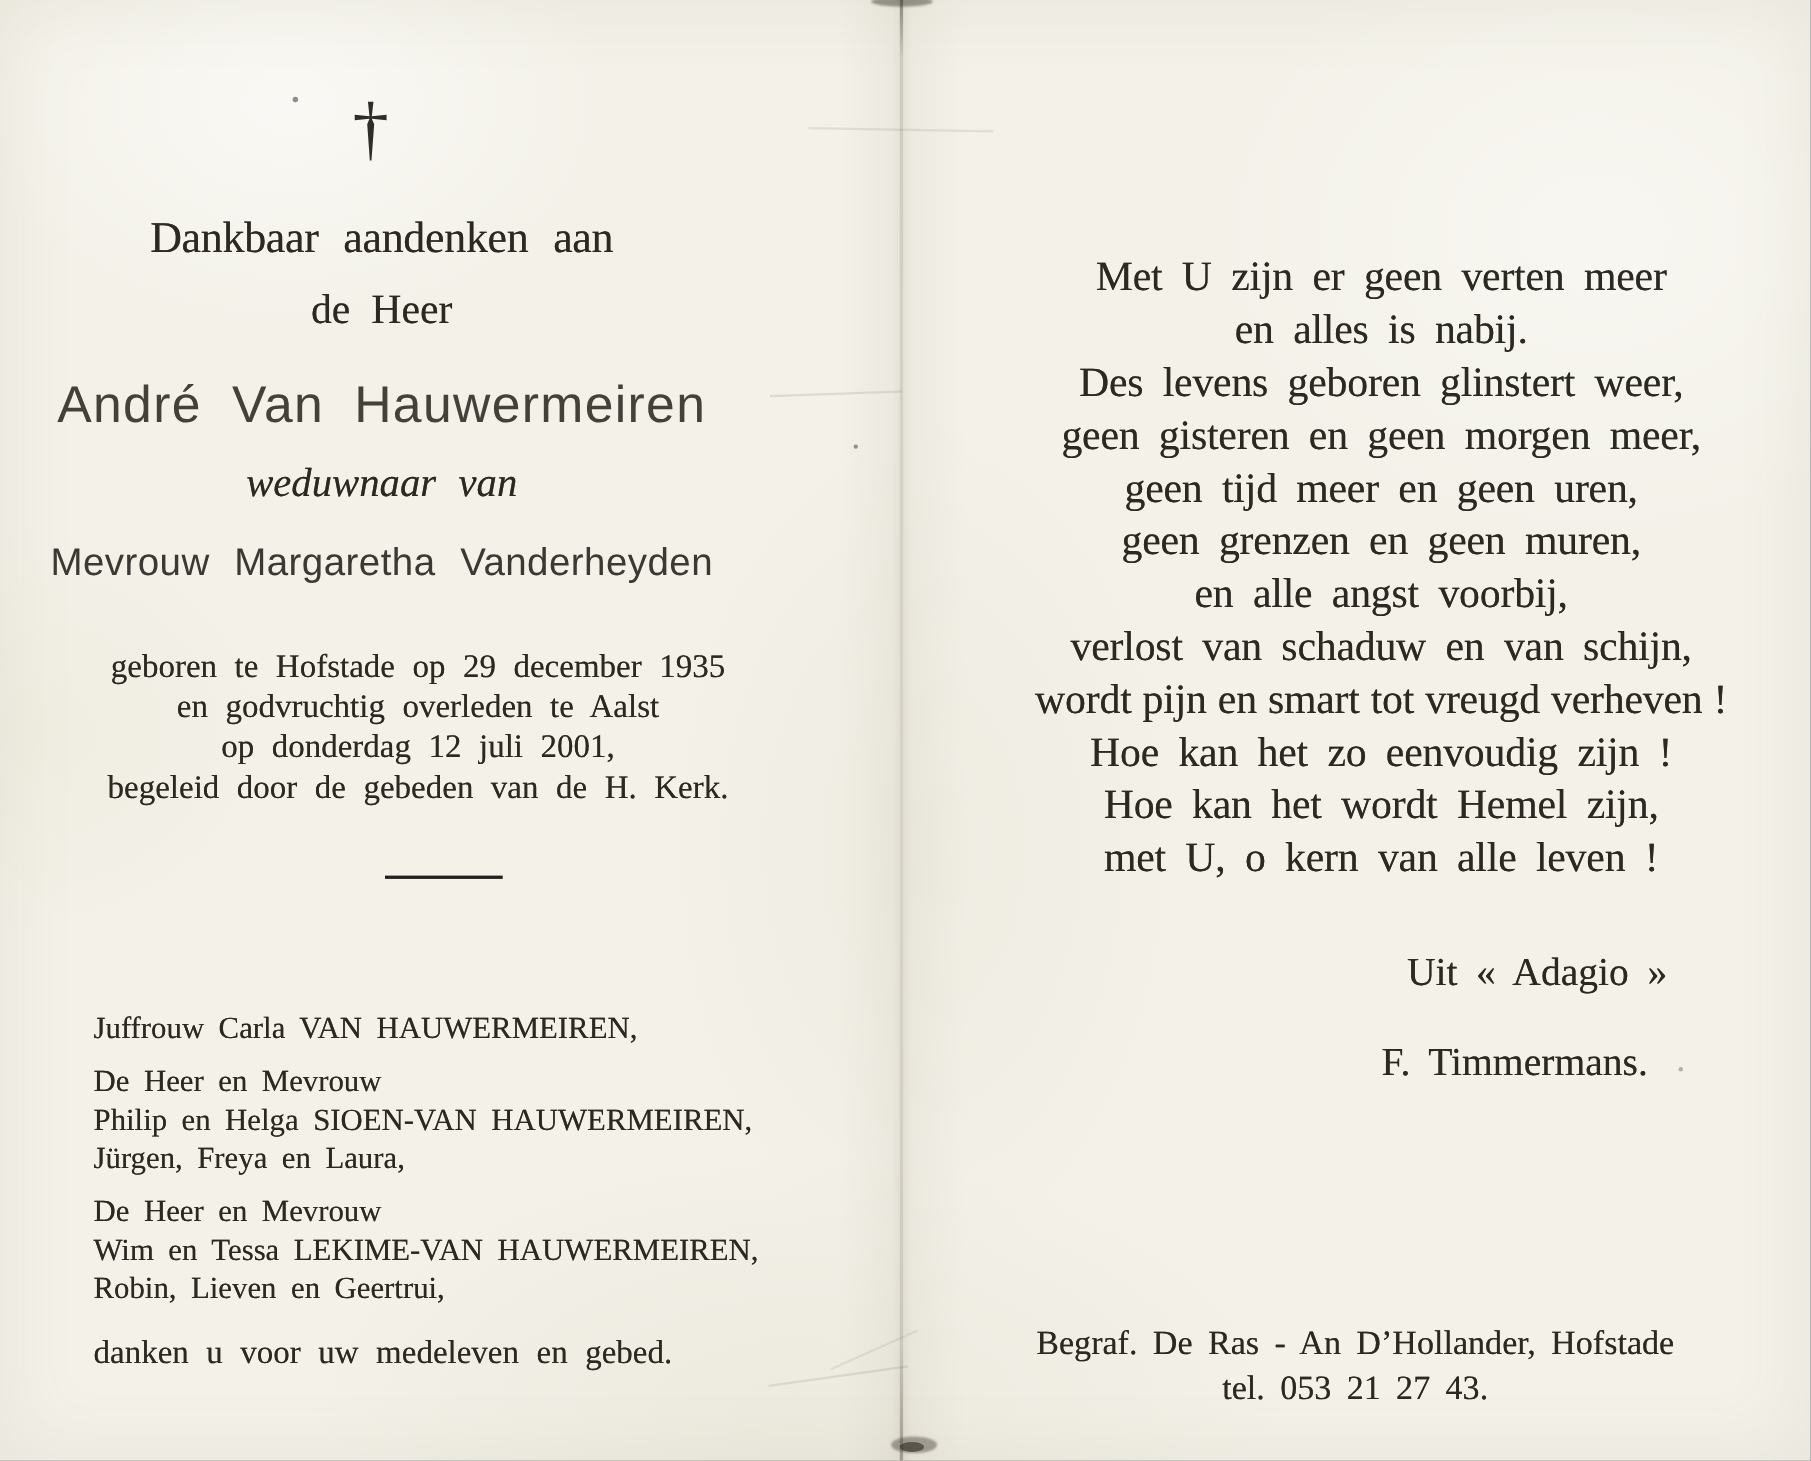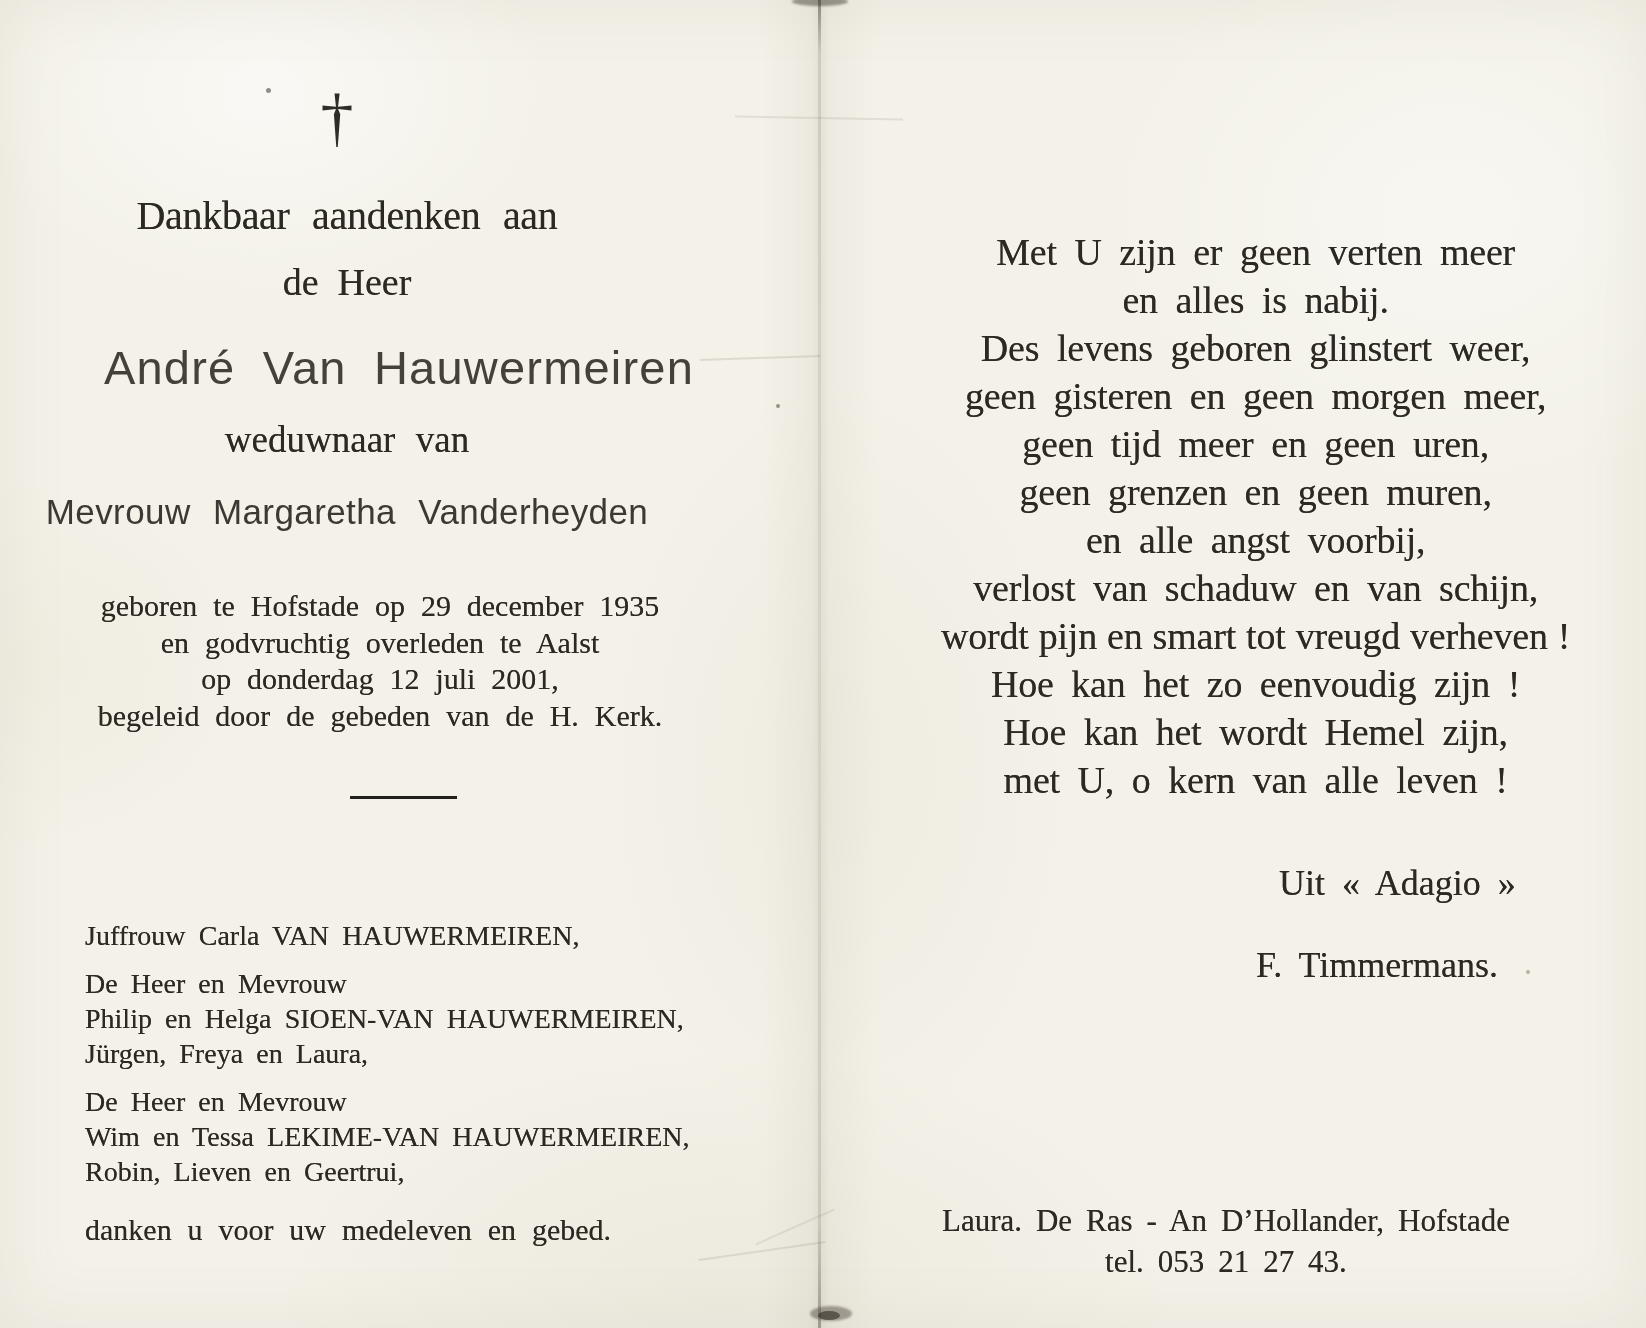--- a/index.html
+++ b/index.html
@@ -20,24 +20,24 @@
   }
   .abs{position:absolute;white-space:nowrap;}
   .ctr{left:0;width:694px;text-align:center;}
   .letterpress{text-shadow:0 0 0.6px rgba(44,41,35,0.75);}
 
   
   .page-left{position:absolute;left:0;top:0;width:820px;height:1328px;}
   .cross{left:-10px;width:694px;text-align:center;top:84px;font-size:66px;line-height:1;color:#2f2d28;}
   .intro{top:192px;font-size:40px;letter-spacing:-0.3px;word-spacing:0.32em;}
   .honorific{top:260px;font-size:38px;word-spacing:0.25em;}
-  .deceased{left:52px;width:694px;text-align:center;top:340px;
+  .deceased{left:52px;width:694px;top:340px;
     font-family:"Liberation Sans", sans-serif;font-size:47px;font-weight:400;
     letter-spacing:1.2px;word-spacing:0.28em;color:#44413b;}
-  .relation{top:418px;font-size:37px;word-spacing:0.3em;}
+  .relation{top:418px;font-size:37px;word-spacing:0.3em;font-style:italic;}
   .spouse{top:492px;font-family:"Liberation Sans", sans-serif;font-size:35px;
     letter-spacing:0.4px;word-spacing:0.35em;color:#3c3934;}
   .life{top:588px;font-size:30px;line-height:36.5px;word-spacing:0.28em;padding-left:33px;}
   .rule{left:350px;top:796px;width:107px;height:3px;background:#23211d;}
   .family{left:85px;top:918px;font-size:28px;line-height:35px;word-spacing:0.22em;text-align:left;}
   .family p{margin:0 0 13px 0;}
   .closing{left:85px;top:1212px;font-size:30px;line-height:35px;word-spacing:0.28em;}
 
   
   .page-right{position:absolute;left:869px;top:0;width:826px;height:1328px;text-align:center;}
@@ -131,21 +131,21 @@
       <div>Hoe kan het zo eenvoudig zijn !</div>
       <div>Hoe kan het wordt Hemel zijn,</div>
       <div>met U, o kern van alle leven !</div>
     </div>
 
     <div class="abs attr-source letterpress">Uit « Adagio »</div>
 
     <div class="abs attr-author letterpress">F. Timmermans.</div>
 
     <div class="abs contact letterpress">
-      <div>Laura. De Ras - An D’Hollander, Hofstade</div>
+      <div>Begraf. De Ras - An D’Hollander, Hofstade</div>
       <div>tel. 053 21 27 43.</div>
     </div>
   </div>
 
   <div class="fold-shade"></div>
   <div class="fold-line"></div>
   <div class="crease crease-a"></div>
   <div class="crease crease-b"></div>
   <div class="crease crease-c"></div>
   <div class="crease crease-d"></div>

